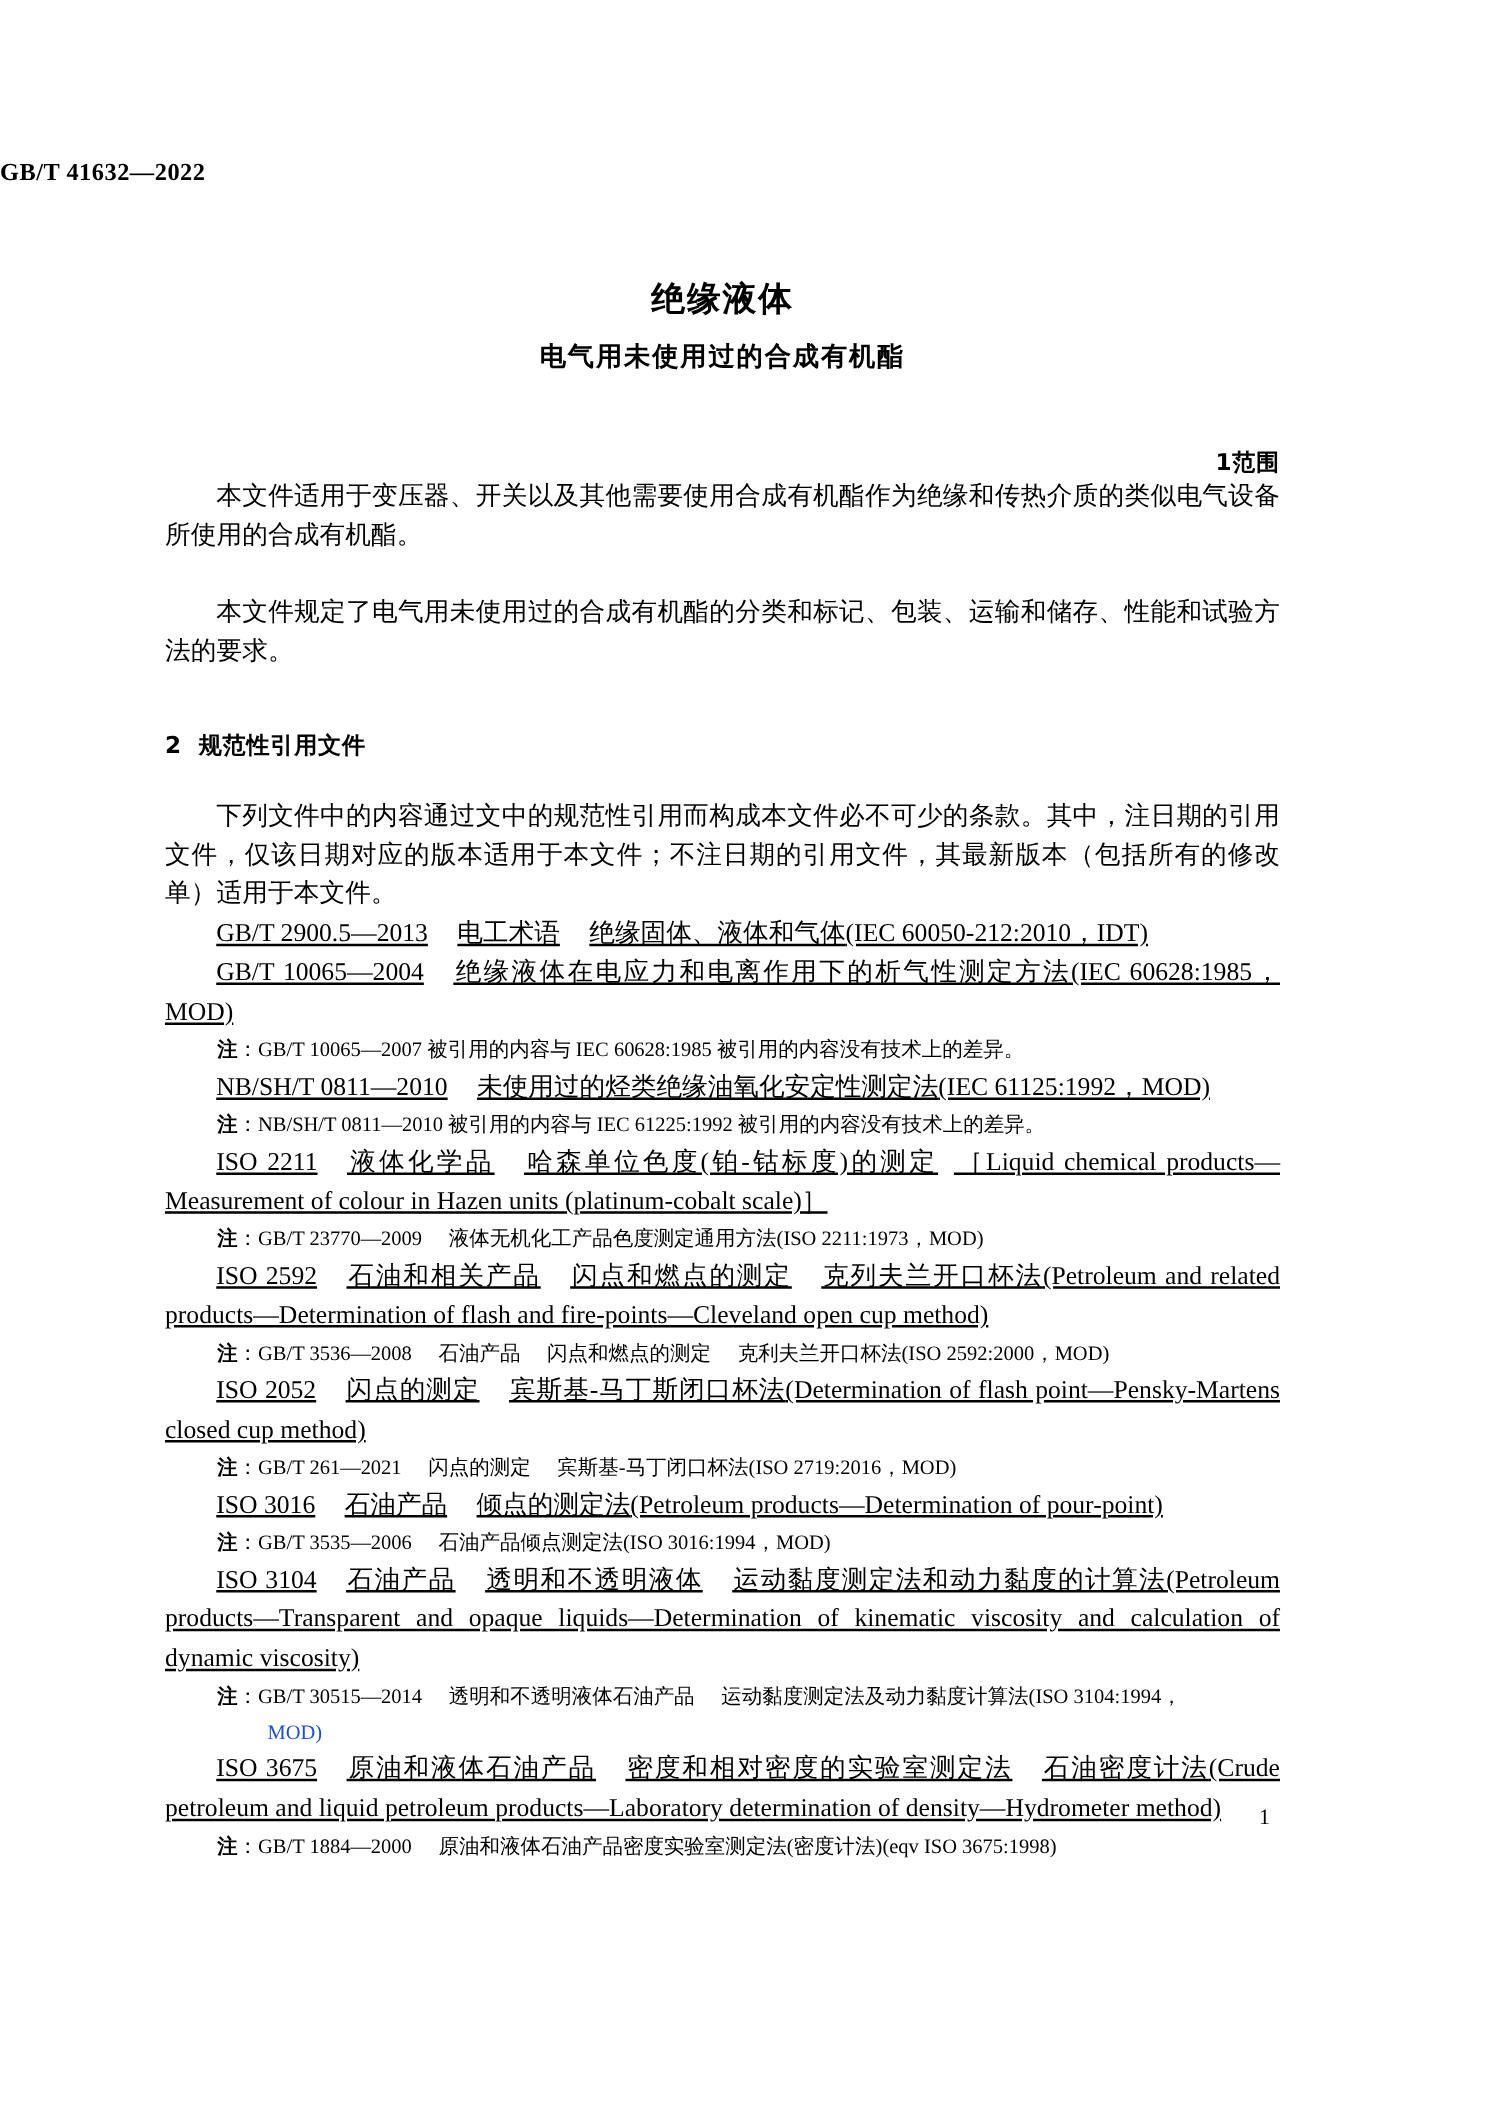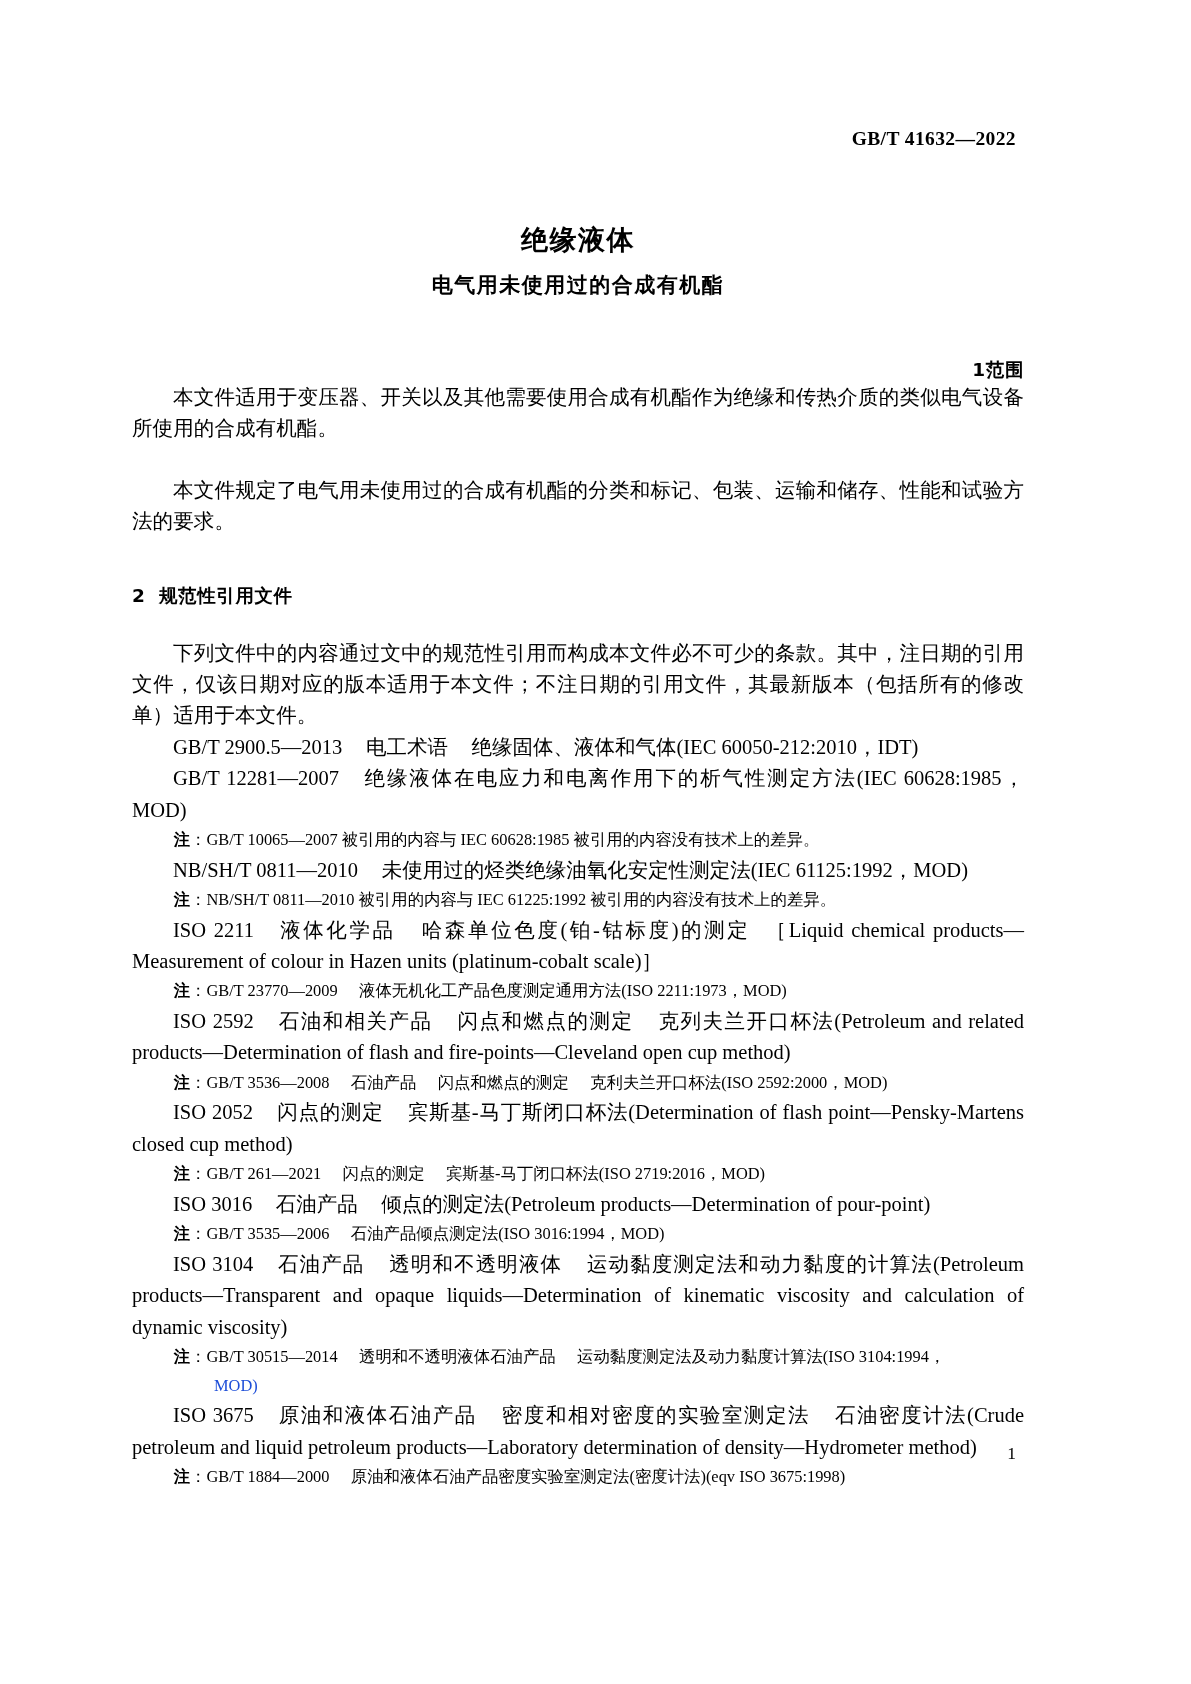--- a/index.html
+++ b/index.html
@@ -24,21 +24,21 @@
   }
   
   .running-header {
     position: absolute;
     top: 128px;
     left: 0;
     right: 0;
     height: 26px;
     padding-right: 175px;
     box-sizing: border-box;
-    text-align: right;
+    text-align: left;
     font-family: "Liberation Serif", "DejaVu Serif", serif;
     font-weight: bold;
     font-size: 19.5px;
     letter-spacing: 0.4px;
     color: #000;
   }
   
   .content {
     position: absolute;
     left: 132px;
@@ -96,20 +96,21 @@
   
   .ref {
     margin: 0;
     font-family: "Liberation Serif", "DejaVu Serif", serif;
     font-size: 20.5px;
     line-height: 31.4px;
     text-indent: 2em;
     text-align: justify;
     text-justify: inter-character;
     color: #000;
+    text-decoration: underline;
   }
   .ref .sp  { display: inline-block; width: 1.15em; }
   .ref .spw { display: inline-block; width: 0.62em; }
 
   
   .note {
     margin: 0;
     font-family: "Liberation Serif", "DejaVu Serif", serif;
     font-size: 16.4px;
     line-height: 28.6px;
@@ -171,21 +172,21 @@
     <p class="body indent2" id="sec1-p1">本文件规定了电气用未使用过的合成有机酯的分类和标记、包装、运输和储存、性能和试验方法的要求。</p>
 
     <div class="clause-head" id="sec2-head">
       <span class="num">2</span><span>规范性引用文件</span>
     </div>
 
     <p class="body indent2" id="sec2-p1">下列文件中的内容通过文中的规范性引用而构成本文件必不可少的条款。其中，注日期的引用文件，仅该日期对应的版本适用于本文件；不注日期的引用文件，其最新版本（包括所有的修改单）适用于本文件。</p>
 
     <p class="ref"><span>GB/T 2900.5—2013</span><span class="sp"></span><span>电工术语</span><span class="sp"></span><span>绝缘固体、液体和气体</span><span>(IEC 60050-212:2010，IDT)</span></p>
 
-    <p class="ref"><span>GB/T 12281—2007</span><span class="sp"></span><span>绝缘液体在电应力和电离作用下的析气性测定方法</span><span>(IEC 60628:1985，MOD)</span></p>
+    <p class="ref"><span>GB/T 10065—2004</span><span class="sp"></span><span>绝缘液体在电应力和电离作用下的析气性测定方法</span><span>(IEC 60628:1985，MOD)</span></p>
 
     <p class="note"><span class="lbl">注</span><span>：</span><span>GB/T 10065—2007 被引用的内容与 IEC 60628:1985 被引用的内容没有技术上的差异。</span></p>
 
     <p class="ref"><span>NB/SH/T 0811—2010</span><span class="sp"></span><span>未使用过的烃类绝缘油氧化安定性测定法</span><span>(IEC 61125:1992，MOD)</span></p>
 
     <p class="note"><span class="lbl">注</span><span>：</span><span>NB/SH/T 0811—2010 被引用的内容与 IEC 61225:1992 被引用的内容没有技术上的差异。</span></p>
 
     <p class="ref"><span>ISO 2211</span><span class="sp"></span><span>液体化学品</span><span class="sp"></span><span>哈森单位色度(铂-钴标度)的测定</span><span class="spw"></span><span>［Liquid chemical products—Measurement of colour in Hazen units (platinum-cobalt scale)］</span></p>
 
     <p class="note"><span class="lbl">注</span><span>：</span><span>GB/T 23770—2009</span><span class="sp"></span><span>液体无机化工产品色度测定通用方法(ISO 2211:1973，MOD)</span></p>

